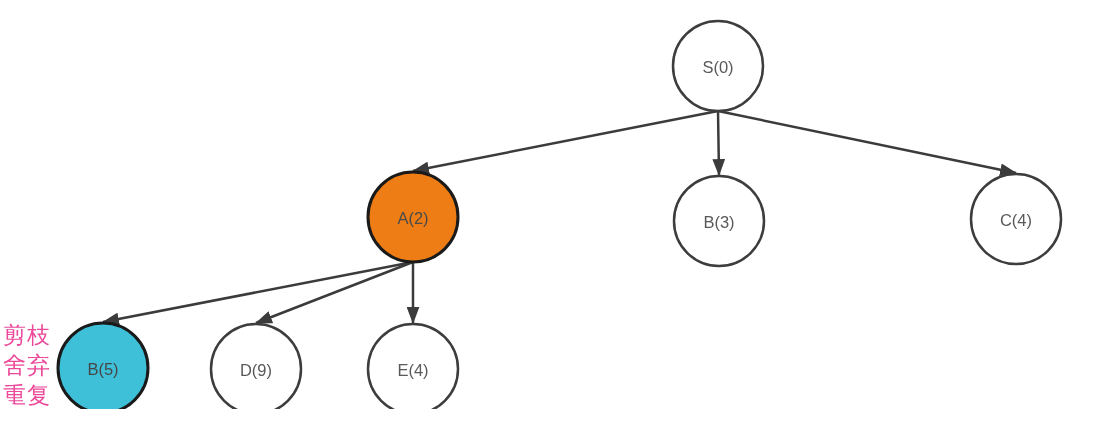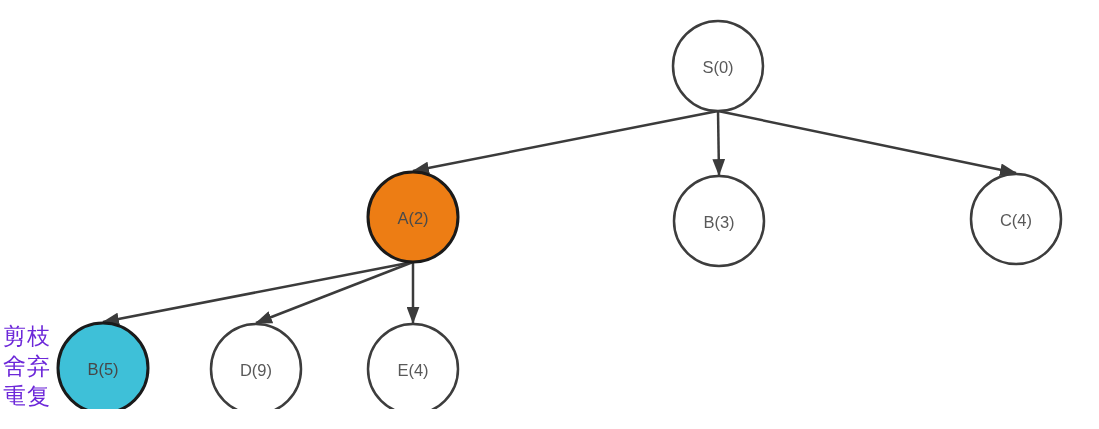--- a/index.html
+++ b/index.html
@@ -78,18 +78,18 @@
           <circle cx="256" cy="369" r="45" fill="#ffffff" stroke="#3d3d3d" stroke-width="2.5"></circle>
           <text x="256" y="370" fill="#595959" text-anchor="middle" dominant-baseline="central">D(9)</text>
         </g>
         <g>
           <circle cx="413" cy="369" r="45" fill="#ffffff" stroke="#3d3d3d" stroke-width="2.5"></circle>
           <text x="413" y="370" fill="#595959" text-anchor="middle" dominant-baseline="central">E(4)</text>
         </g>
       </g>
   </svg>
 
-  <div class="annotation" style="color: #6d28d9;">
+  <div class="annotation" style="color: #ec4899; font-family: Liberation Serif, serif;">
     <div>剪枝</div>
     <div>舍弃</div>
     <div>重复</div>
   </div>
 </div>
 
 </body></html>

